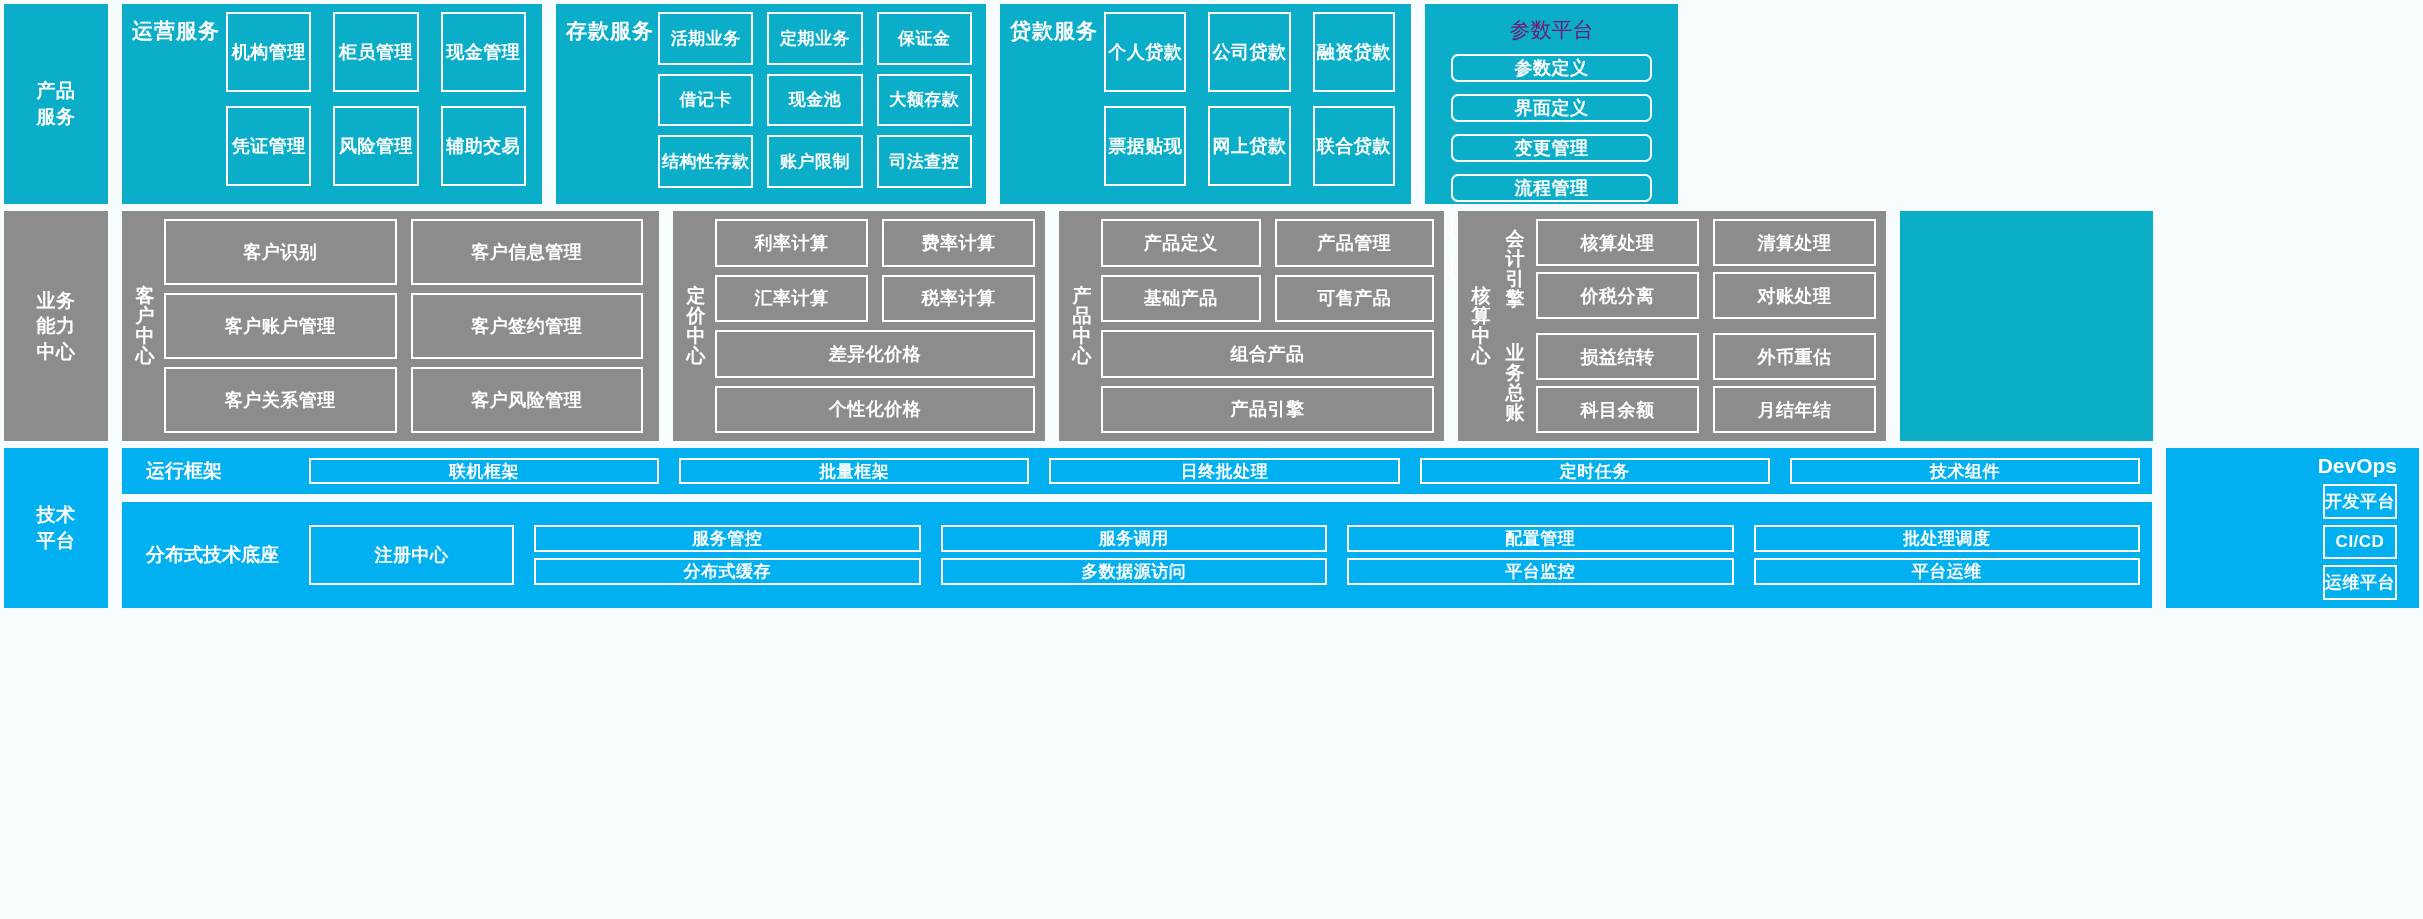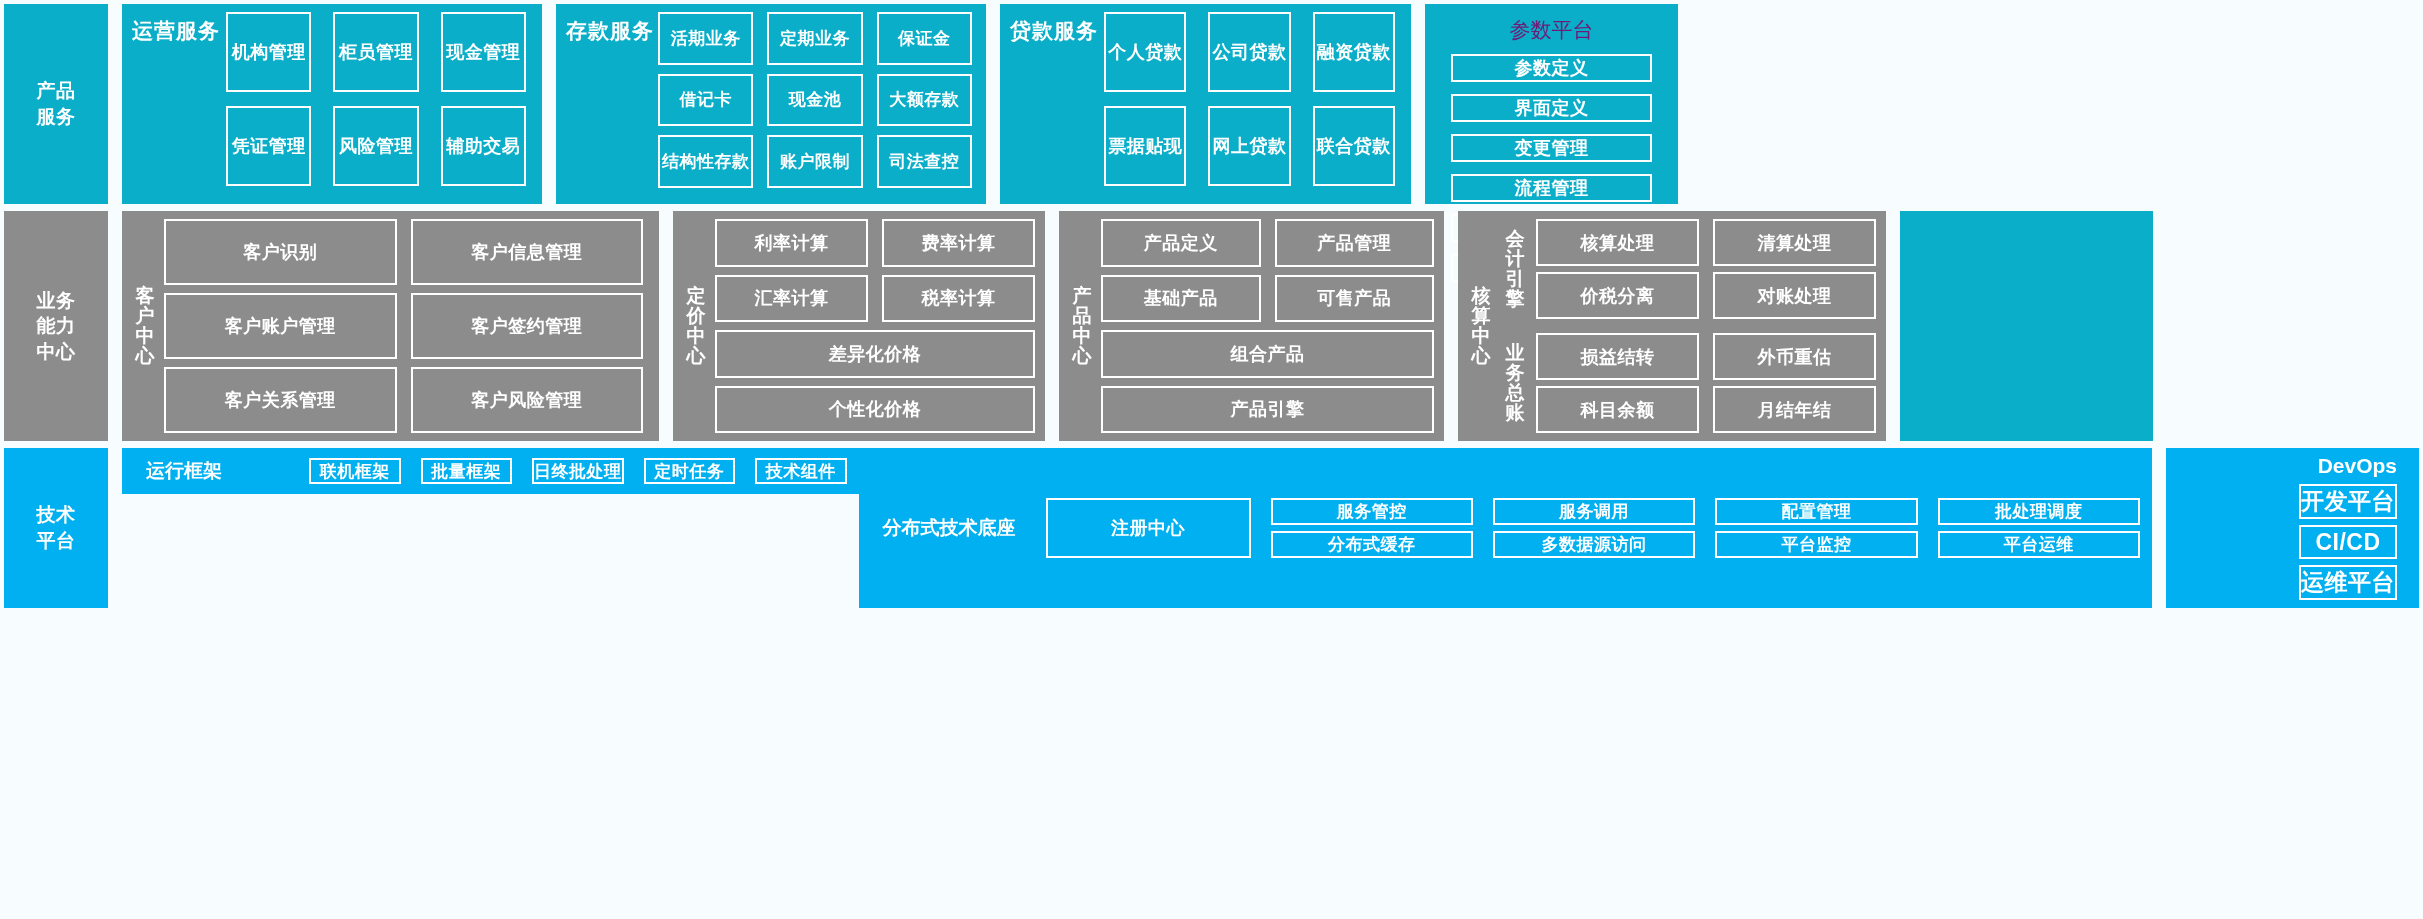--- a/index.html
+++ b/index.html
@@ -70,21 +70,21 @@
   #loan .grid3{ grid-template-rows: repeat(2, 1fr); gap: 14px 22px; padding: 0 6px 6px 6px;}
 
   
   .sidecol {
     width: 253px; flex: 0 0 253px;
     display:flex; flex-direction:column;
     padding: 6px 26px 10px 26px;
   }
   #paramcol .sidecol-title { color:#701a75; font-weight:normal; font-size:21px; text-align:center; padding:6px 0 10px 0; }
   #paramcol .tiles { flex:1; display:flex; flex-direction:column; gap:12px; }
-  #paramcol .tiles .tile { flex:1; }
+  #paramcol .tiles .tile { flex:1;border-radius:7px; }
 
   
   #row2 { height: 230px; }
   .center {
     display:flex; padding: 8px 10px 8px 8px; gap: 4px;
   }
   .center .cbody { flex:1; display:grid; gap: 8px 14px; }
 
   #custcenter { width: 537px; flex: 0 0 537px; }
   #custcenter .cbody { grid-template-columns: 1fr 1fr; grid-template-rows: repeat(3,1fr); padding-right: 6px;}
@@ -97,34 +97,34 @@
   #prodcenter .cbody { grid-template-columns: 1fr 1fr; grid-template-rows: repeat(4,1fr); }
   #prodcenter .cbody .wide { grid-column: 1 / span 2; }
 
   #acctcenter { width: 428px; flex:0 0 428px; }
   #acctcenter .acct-wrap { flex:1; display:flex; flex-direction:column; gap:14px; }
   #acctcenter .acct-grp { flex:1; display:flex; gap:6px; }
   #acctcenter .acct-grp .cbody { display:grid; grid-template-columns:1fr 1fr; grid-template-rows:1fr 1fr; gap:6px 14px; flex:1; }
 
   
   #row3 { height: 160px; }
-  #techmain { flex:1; display:flex; flex-direction:row; }
+  #techmain { flex:1; display:flex; flex-direction:column; gap: 8px; }
   .techrow { background:#00b0f0; display:flex; align-items:center; padding: 8px 12px; }
   #techrow1 { height: 46px; }
   #techrow2 { flex:1; }
   .techlabel { color:#fff; font-weight:bold; font-size:19px; width: 175px; flex:0 0 175px; padding-left: 12px; }
   .techcells { flex:1; display:grid; grid-template-columns: repeat(5,1fr); gap: 6px 20px; }
   #techrow1 .techcells .tile { height: 26px; }
   #techrow2 .techcells { grid-template-columns: 205px repeat(4,1fr); grid-template-rows: 1fr 1fr; align-items:stretch; }
   #techrow2 .reg { grid-row: 1 / span 2; }
 
   #devopscol { width: 253px; flex:0 0 253px; display:flex; flex-direction:column; padding: 4px 22px 8px 22px; align-items: flex-end; }
   #devopscol .sidecol-title { color:#fff; font-weight:bold; font-size:21px; text-align:center; padding: 2px 0 6px 0; }
   #devopscol .tiles { flex:1; display:flex; flex-direction:column; gap:6px; }
-  #devopscol .tiles .tile { flex:1; font-size:23px;margin-left:41px; }
+  #devopscol .tiles .tile { flex:1; font-size:17px;margin-left:41px; }
 </style>
 </head>
 <body>
 
 <div id="root">
 
   <div class="band" id="row1">
 
     <div class="rail teal">
       <div>

